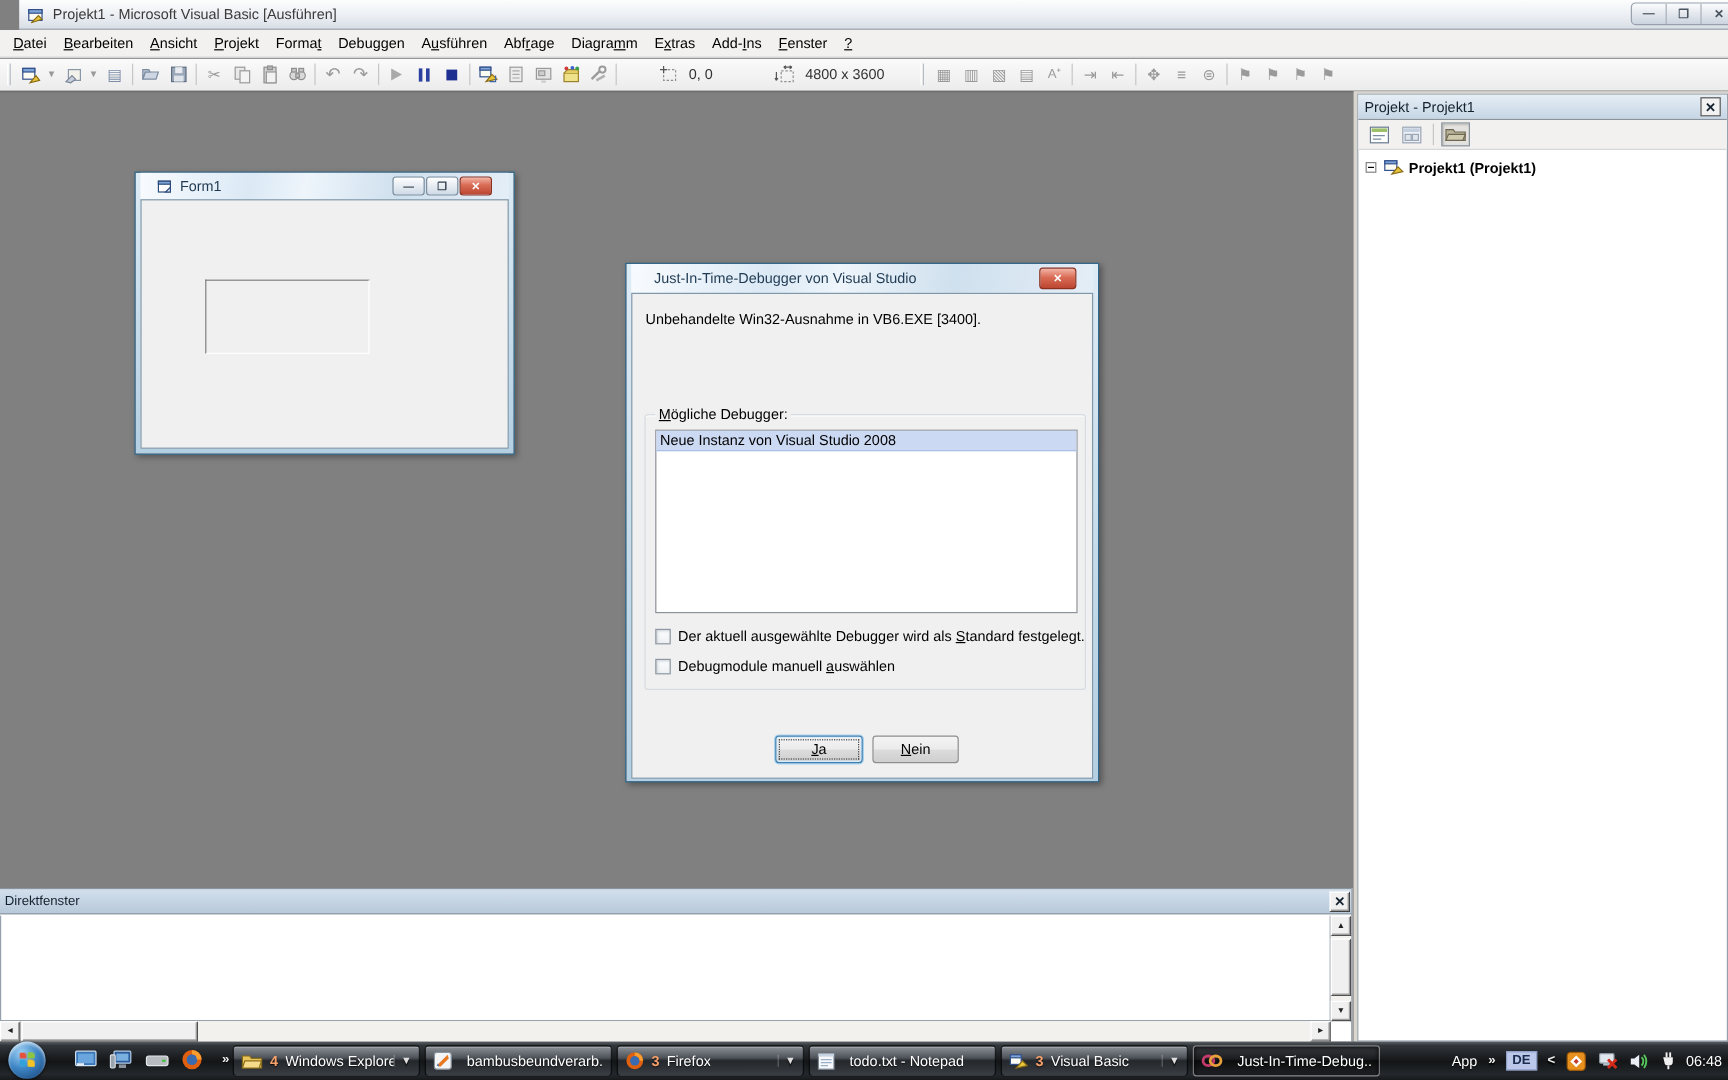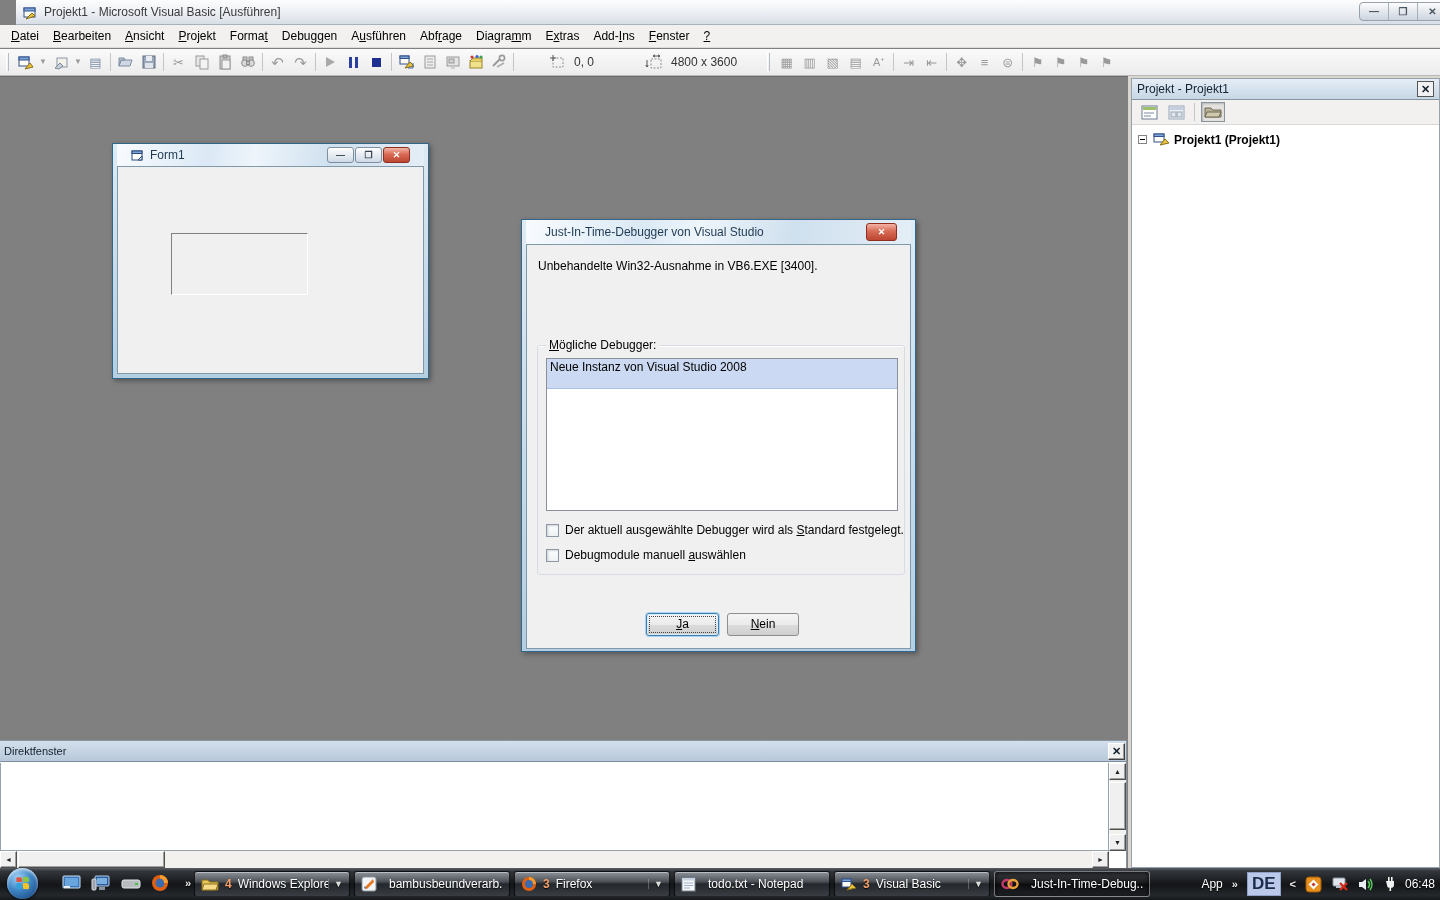--- a/index.html
+++ b/index.html
@@ -51,21 +51,21 @@
   #form-win { left:112px; top:143px; width:317px; height:236px; }
   .shape-rect { position:absolute; left:53px; top:66px; width:137px; height:62px; border-top:1px solid #808080; border-left:1px solid #808080; border-bottom:1px solid #ffffff; border-right:1px solid #ffffff; }
 
   
   #jit-dialog { left:521px; top:219px; width:395px; height:433px; }
   #jit-dialog .vtitle { height:24px;gap:46px; }
   .dlg-msg { position:absolute; left:11px; top:14px; }
   .groupbox { position:absolute; left:10px; top:100px; width:368px; height:230px; border:1px solid #d7dce2; border-radius:3px; box-shadow:inset 0 1px 0 #fff; }
   .gb-caption { position:absolute; left:8px; top:-8px; background:#f0f0f0; padding:0 3px; }
   .listbox { position:absolute; left:8px; top:12px; width:352px; height:153px; background:#fff; border:1px solid #8c9097; }
-  .listrow.sel { height:30px; line-height:16px; padding-left:3px; background:#ccd9f2; border-bottom:1px solid #aabfe6; }
+  .listrow.sel { height:17px; line-height:16px; padding-left:3px; background:#ccd9f2; border-bottom:1px solid #aabfe6; }
   .chkrow { position:absolute; left:8px; display:flex; align-items:center; gap:6px; }
   .chk { width:13px; height:13px; border:1px solid #8e98a4; background:linear-gradient(180deg,#fdfdfd,#eef1f4); box-shadow:inset 1px 1px 2px rgba(120,135,150,.35); }
   .dlg-question { position:absolute; left:0; top:344px; width:100%; text-align:center; }
   .dlgbtn { position:absolute; top:368px; height:23px; border-radius:3px; text-align:center; line-height:21px;
     background:linear-gradient(180deg,#f4f4f4,#ebebeb 50%,#dcdcdc 51%,#cfcfcf); border:1px solid #8e8e8e; }
   .dlgbtn.default { border:1px solid #3c7fb1; box-shadow:0 0 0 1px #a8d2ef, inset 0 0 0 1px #d8ecfa; outline:1px dotted #444; outline-offset:-4px; }
   #btn-ja { left:119px; width:73px; } #btn-nein { left:200px; width:72px; }
 
   
   .imm { position:absolute; left:0; top:740px; width:1127px; height:128px; background:#fff; border-right:1px solid #8a949e; }
@@ -106,21 +106,21 @@
   .chev { color:#eee; font-weight:bold; font-size:11px; text-shadow:0 1px 1px #000; }
   .tbuttons { position:absolute; left:194px; top:3px; display:flex; gap:4px; }
   .tbutton { width:156px; height:26px; border-radius:3px; border:1px solid rgba(0,0,0,.75);
     background:linear-gradient(180deg,#8d939a 0%,#4d5258 40%,#24272b 50%,#393e44 100%);
     box-shadow:inset 0 1px 0 rgba(255,255,255,.4); display:flex; align-items:center; padding:0 6px; color:#fff; text-shadow:0 1px 1px rgba(0,0,0,.8); }
   .tbutton .lbl { margin-left:6px; white-space:nowrap; overflow:hidden; }
   .tbutton .cnt { margin-left:6px; color:#f6a06a; font-weight:bold; }
   .tbutton .drop { margin-left:auto; padding-left:5px; border-left:1px solid rgba(255,255,255,.25); color:#ddd; font-size:9px; }
   .tbutton.active { background:linear-gradient(180deg,#3a3d41 0%,#191b1e 45%,#0b0c0d 50%,#202327 100%); border-color:rgba(255,255,255,.4); box-shadow:inset 0 1px 4px rgba(0,0,0,.9); }
   .tray { position:absolute; right:5px; top:0; height:32px; display:flex; align-items:center; gap:9px; color:#fff; text-shadow:0 1px 1px #000; }
-  .debox { background:#bcc8ea; color:#1b2b4a; font-weight:bold; font-size:17px; padding:1px 4px; border:1px solid #8fa0c8; text-shadow:none; }
+  .debox { background:#bcc8ea; color:#1b2b4a; font-weight:bold; font-size:11px; padding:1px 4px; border:1px solid #8fa0c8; text-shadow:none; }
   .clock { font-size:12px; }
 </style>
 </head>
 <body>
 
 <div id="screen">
 
   <div class="titlebar">
     <span>
       <svg width="16" height="16">

